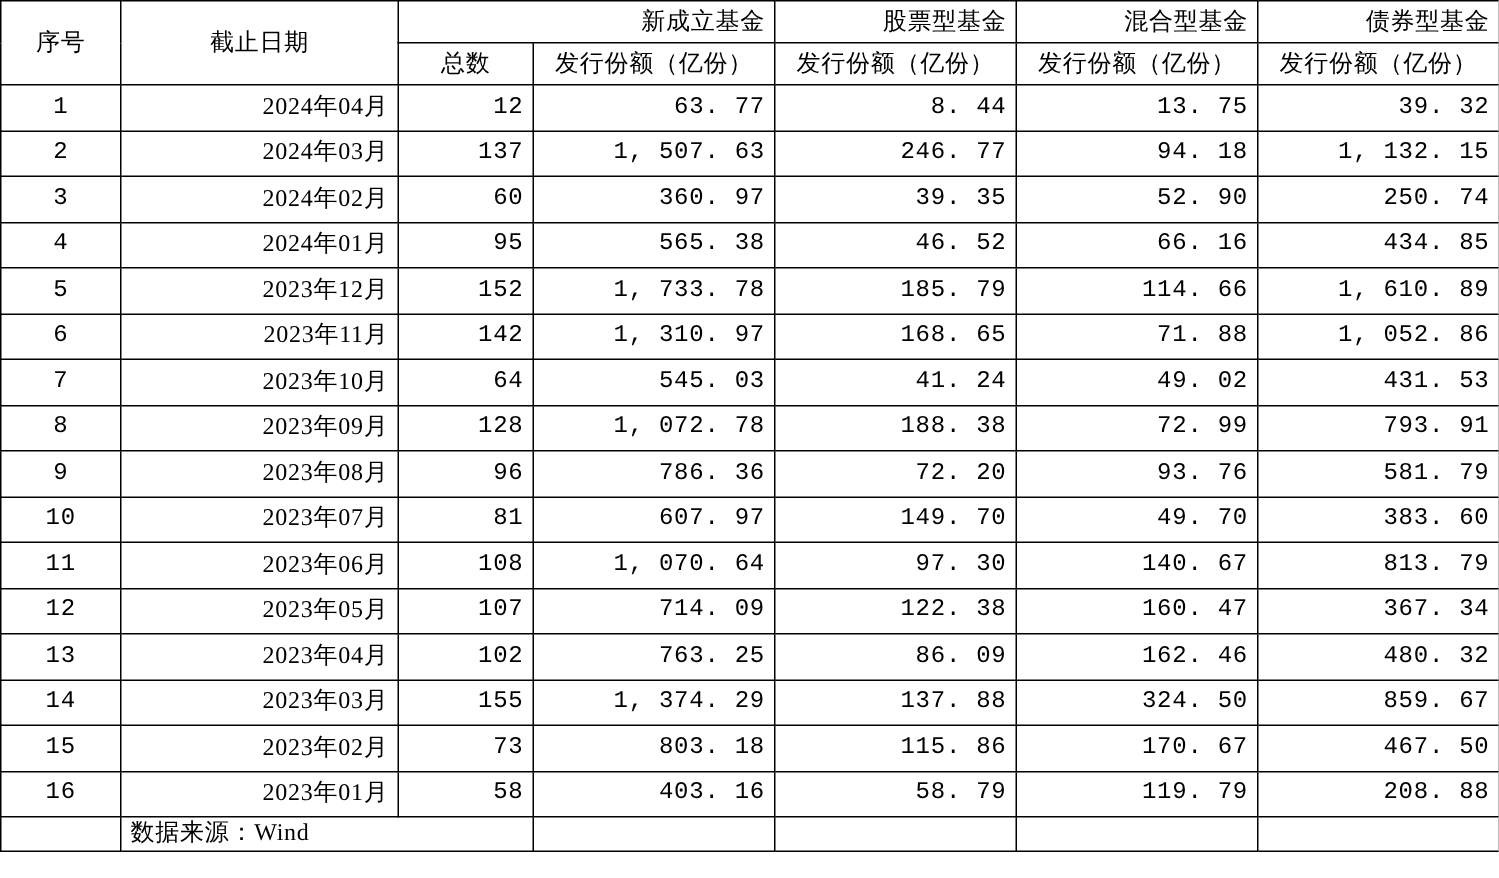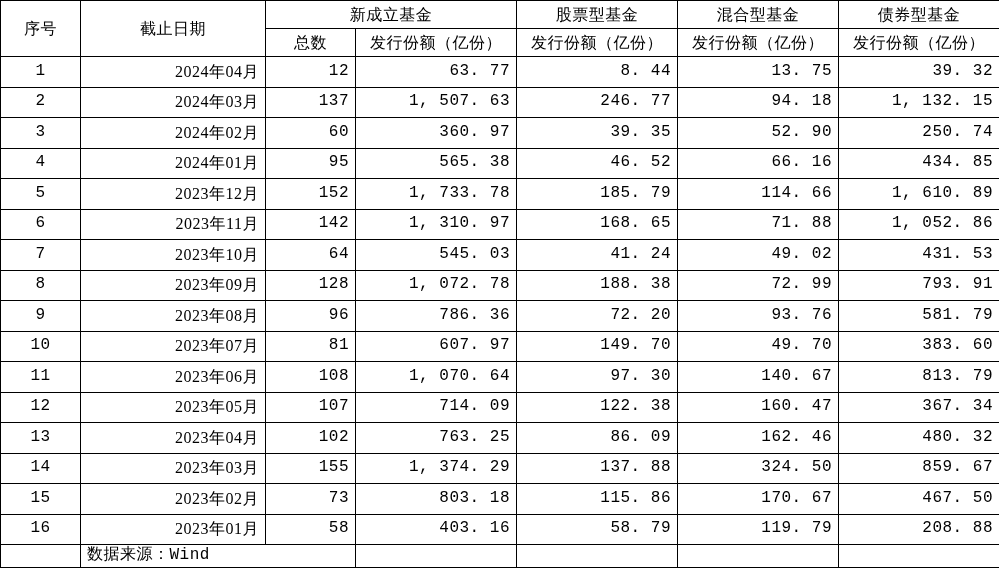--- a/index.html
+++ b/index.html
@@ -34,21 +34,21 @@
     padding: 2px 6px;
     box-sizing: border-box;
     letter-spacing: 0.5px;
   }
   .col-idx   { width: 80px; }
   .col-date  { width: 185px; }
   .col-total { width: 90px; }
   .col-amt   { width: 161px; }
 
   th.grp {
-    text-align: center;
+    text-align: right;
     font-size: 17px;
     height: 28px;
   }
   th.sub {
     font-size: 16px;
     height: 28px;
   }
   th.stack {
     text-align: center;
     font-size: 17px;
@@ -72,21 +72,21 @@
     letter-spacing: 0.6px;
   }
   tr.data-row { height: 30.5px; }
 
   .source-row td {
     border: none;
   }
   .source {
     font-size: 16px;
     padding-left: 10px;
-    font-family: Liberation Mono, monospace;
+    font-family: Liberation Serif, serif;
     letter-spacing: 0.5px;
     white-space: nowrap;
   }
   .blank-cell {
     border-left: 1px solid #000000;
     border-right: 1px solid #000000;
     border-top: none;
     border-bottom: none;
   }
 </style>

